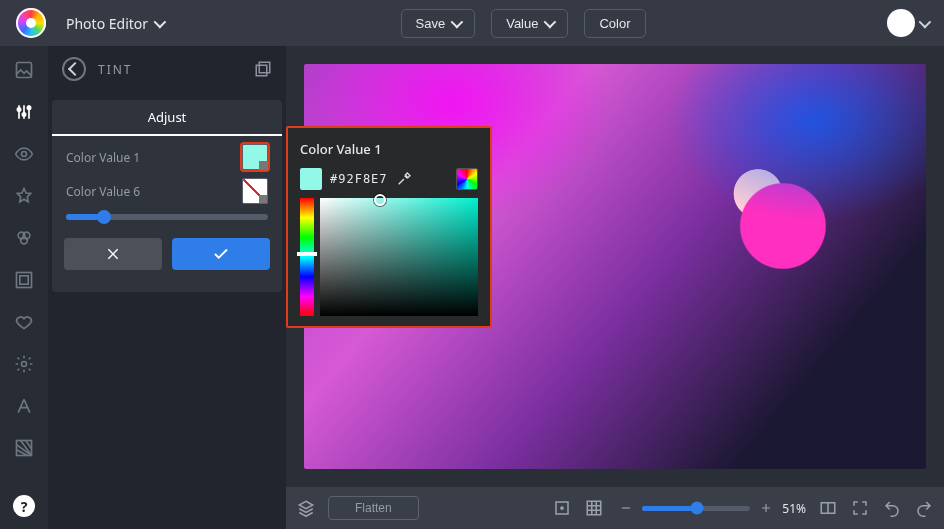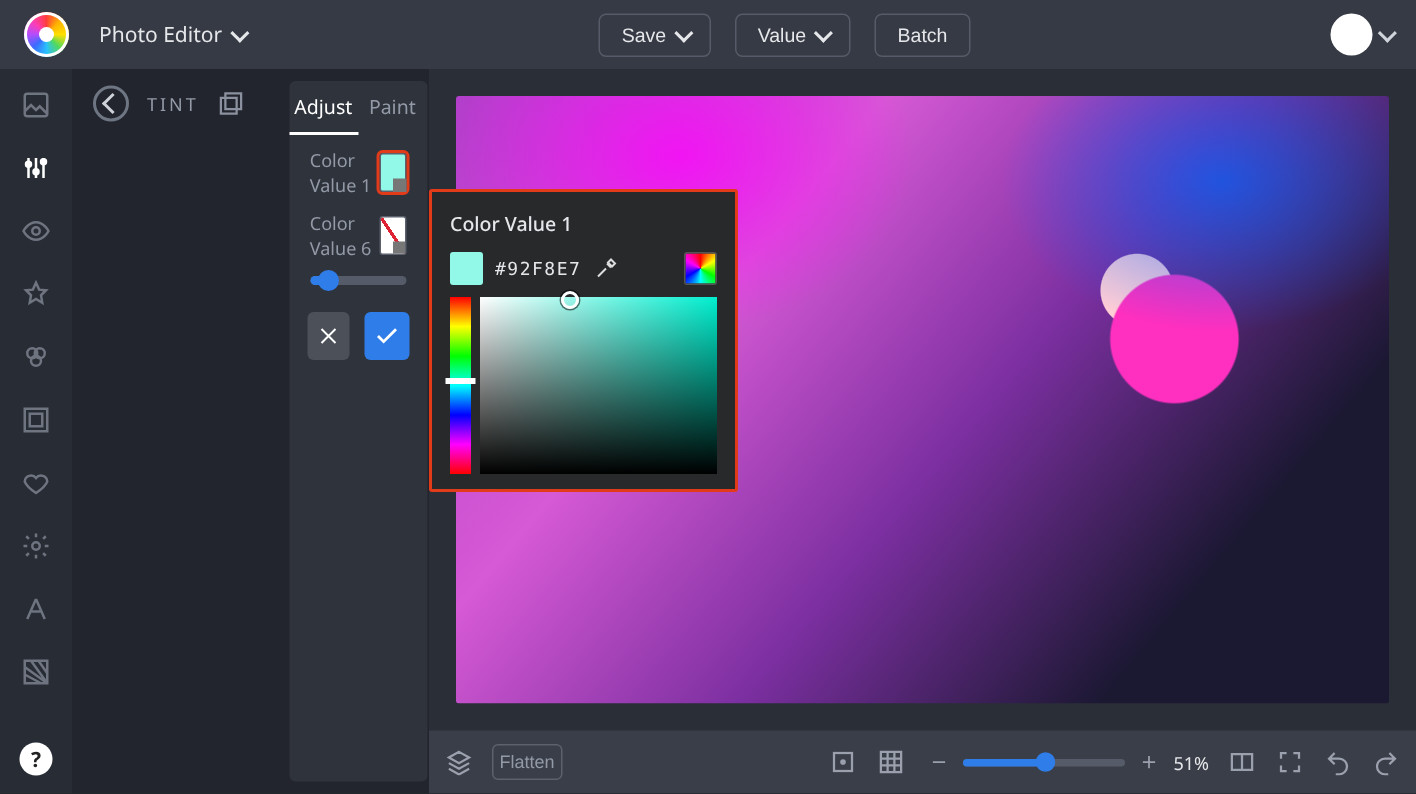--- a/index.html
+++ b/index.html
@@ -23,26 +23,26 @@
   .chev{width:9px;height:9px;border:2px solid currentColor;border-top:none;border-left:none;transform:rotate(45deg) translateY(-2px)}
 
   
   .main{display:flex;height:483px}
   .rail{width:48px;background:#282c34;display:flex;flex-direction:column;align-items:center;padding-top:14px;gap:22px;position:relative}
   .ricon{width:20px;height:20px;color:#6e7480;display:flex;align-items:center;justify-content:center}
   .ricon.active{color:#fff}
   .help{position:absolute;bottom:12px;left:50%;transform:translateX(-50%);width:22px;height:22px;border-radius:50%;background:#fff;color:#222;font-weight:700;display:flex;align-items:center;justify-content:center;font-size:14px}
 
   
-  .panel{width:238px;background:#22252d;display:flex;position:relative}
+  .panel{width:238px;background:#22252d;display:flex;flex-direction:column;position:relative}
   .panel-hd{height:46px;display:flex;align-items:center;gap:12px;padding:0 14px;color:var(--txt-dim);font-size:12px;letter-spacing:2px}
   .back{width:24px;height:24px;border:2px solid #6e7683;border-radius:50%;display:flex;align-items:center;justify-content:center}
   .back::before{content:"";width:8px;height:8px;border:2px solid #cfd2d8;border-right:none;border-top:none;transform:rotate(45deg);margin-left:2px}
   .stack-ic{margin-left:auto;color:#8b919e}
-  .group{margin:8px 16px;background:var(--panel);border-radius:4px;padding-bottom:22px}
+  .group{margin:8px 4px;background:var(--panel);border-radius:4px;padding-bottom:22px}
   .tabs{display:flex;height:36px;font-size:13px}
   .tab{flex:1;display:flex;align-items:center;justify-content:center;color:var(--txt-dim);border-bottom:2px solid transparent}
   .tab.active{color:#fff;border-bottom-color:#fff}
   .row{display:flex;align-items:center;justify-content:space-between;padding:8px 14px 0}
   .row label{font-size:12px;color:var(--txt-dim)}
   .swatch{width:26px;height:26px;border:1px solid #5b616d;border-radius:2px;position:relative}
   .swatch .tick{position:absolute;right:-1px;bottom:-1px;width:9px;height:9px;background:#777}
   .sw1{background:#92f8e7;outline:2px solid var(--outline)}
   .sw2{background:#fff;position:relative;overflow:hidden}
   .sw2::before{content:"";position:absolute;inset:0;background:linear-gradient(to top right,transparent 46%,#d23 46%,#d23 54%,transparent 54%)}
@@ -76,21 +76,21 @@
   .rainbow-sw{width:22px;height:22px;margin-left:auto;border-radius:2px;background:conic-gradient(from 0deg,#ff0000,#ffff00,#00ff00,#00ffff,#0000ff,#ff00ff,#ff0000);border:1px solid #555}
   .picker{display:flex;gap:6px}
   .hue{width:14px;height:118px;background:linear-gradient(#f00,#ff0,#0f0,#0ff,#00f,#f0f,#f00);position:relative;flex:none}
   .hue .mark{position:absolute;left:-3px;right:-3px;height:4px;border:2px solid #fff;top:46%}
   .sv{flex:1;height:118px;position:relative;background:linear-gradient(to top,#000,transparent),linear-gradient(to right,#fff,#00efcf)}
   .sv .mark{position:absolute;width:12px;height:12px;border:2px solid #fff;border-radius:50%;box-shadow:0 0 0 1px #0008;left:38%;top:-4px;transform:translate(-50%,0)}
 
   
   .bbar{height:42px;background:var(--panel2);display:flex;align-items:center;padding:0 10px;gap:12px;font-size:12px;color:var(--txt-dim)}
   .bicon{width:20px;height:20px;color:#9aa0ad;display:flex;align-items:center;justify-content:center}
-  .flatten{border:1px solid #5b616d;background:transparent;color:var(--txt-dim);font-size:12px;padding:4px 4px;border-radius:4px}
+  .flatten{border:1px solid #5b616d;background:transparent;color:var(--txt-dim);font-size:12px;padding:4px 26px;border-radius:4px}
   .bbar .spacer{flex:1}
   .zoom{display:flex;align-items:center;gap:6px}
   .ztrack{width:108px;height:5px;background:#555b68;border-radius:3px;position:relative}
   .ztrack .zfill{position:absolute;height:100%;background:var(--accent);border-radius:3px;width:51%}
   .ztrack .zknob{position:absolute;top:50%;left:51%;width:13px;height:13px;border-radius:50%;background:var(--accent);transform:translate(-50%,-50%)}
 </style>
 </head>
 <body>
 
 <div class="header">
@@ -102,21 +102,21 @@
   <div class="spacer"></div>
   <button class="hbtn">
     <span>Save</span>
     <span class="chev"></span>
   </button>
   <button class="hbtn">
     <span>Value</span>
     <span class="chev"></span>
   </button>
   <button class="hbtn">
-    <span>Batch</span>
+    <span>Color</span>
   </button>
   <div class="spacer"></div>
   <div style="display:flex;align-items:center;gap:4px;margin-left:8px">
     <div class="avatar"></div>
     <span class="chev" style="color:#cfd3da"></span>
   </div>
 </div>
 
 <div class="main">
 
@@ -191,21 +191,20 @@
       <span class="stack-ic">
           <svg width="18" height="18" viewBox="0 0 24 24" fill="none" stroke="currentColor" stroke-width="2">
             <rect x="7" y="3" width="14" height="14"></rect>
             <rect x="3" y="7" width="14" height="14"></rect>
           </svg>
         </span>
     </div>
     <div class="group">
       <div class="tabs">
         <div class="tab active">Adjust</div>
-        <div class="tab">Paint</div>
       </div>
       <div class="row">
         <label>Color Value 1</label>
         <div class="swatch sw1">
             <div class="tick"></div>
           </div>
       </div>
       <div class="row">
         <label>Color Value 6</label>
         <div class="swatch sw2">

